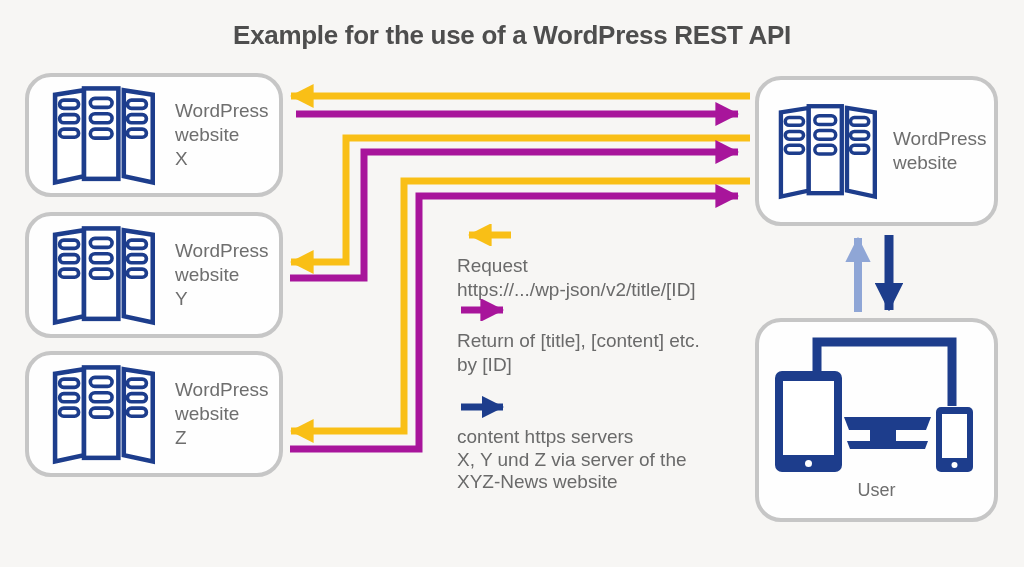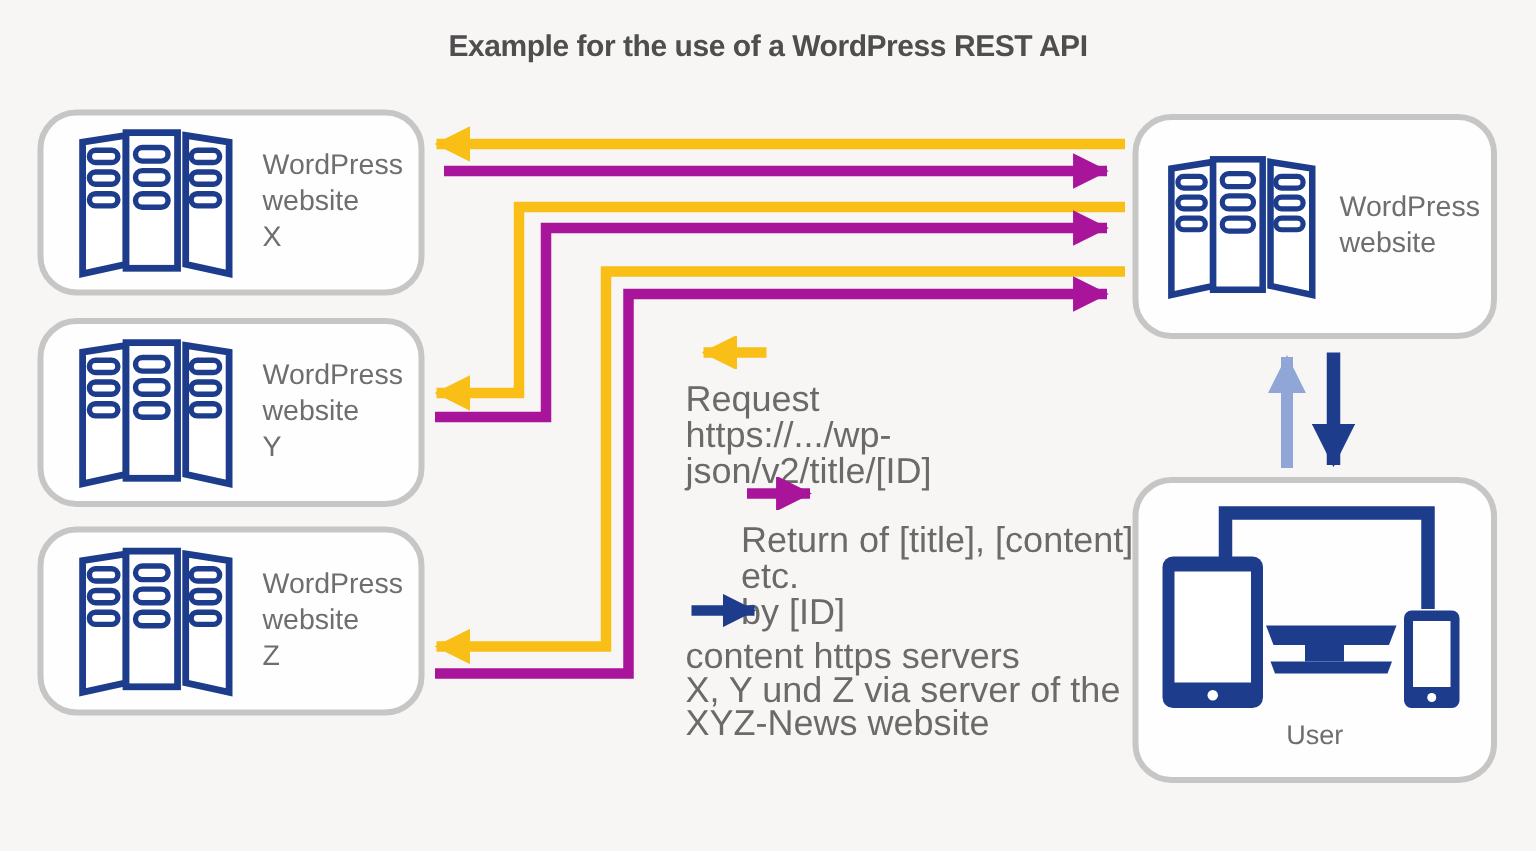--- a/index.html
+++ b/index.html
@@ -9,21 +9,21 @@
   }
   #canvas{
     position:relative;
     width:1024px;height:567px;
     background:#f7f6f4;
     overflow:hidden;
   }
   .diagram-title{
     position:absolute;top:20px;left:0;width:1024px;
     text-align:center;
-    font-size:20px;font-weight:700;color:#4e4e4e;
+    font-size:26px;font-weight:700;color:#4e4e4e;
     letter-spacing:-0.3px;
   }
   .node{
     position:absolute;
     background:#fefefe;
     border:4px solid #c6c6c6;
     border-radius:26px;
     box-sizing:border-box;
     display:flex;align-items:center;
   }
@@ -42,25 +42,25 @@
   .user-label{
     position:absolute;left:0;top:158px;width:100%;
     text-align:center;font-size:18px;color:#6e6e6e;
   }
   .overlay{
     position:absolute;left:0;top:0;width:1024px;height:567px;
     pointer-events:none;
   }
   .legend-block{position:absolute;width:300px;}
   .legend-request{left:457px;top:224px;}
-  .legend-return {left:457px;top:318px;margin-left:37px;}
+  .legend-return {left:457px;top:299px;}
   .legend-display{left:457px;top:396px;}
   .legend-text{
     margin-top:4px;
-    font-size:24px;line-height:24px;color:#6a6a6a;
+    font-size:19px;line-height:24px;color:#6a6a6a;
   }
   .legend-display .legend-text{line-height:22.5px;}
   .hidden-defs{position:absolute;width:0;height:0;overflow:hidden;}
 </style>
 </head>
 <body>
 
 <div id="canvas">
 
   <svg class="hidden-defs" aria-hidden="true">

